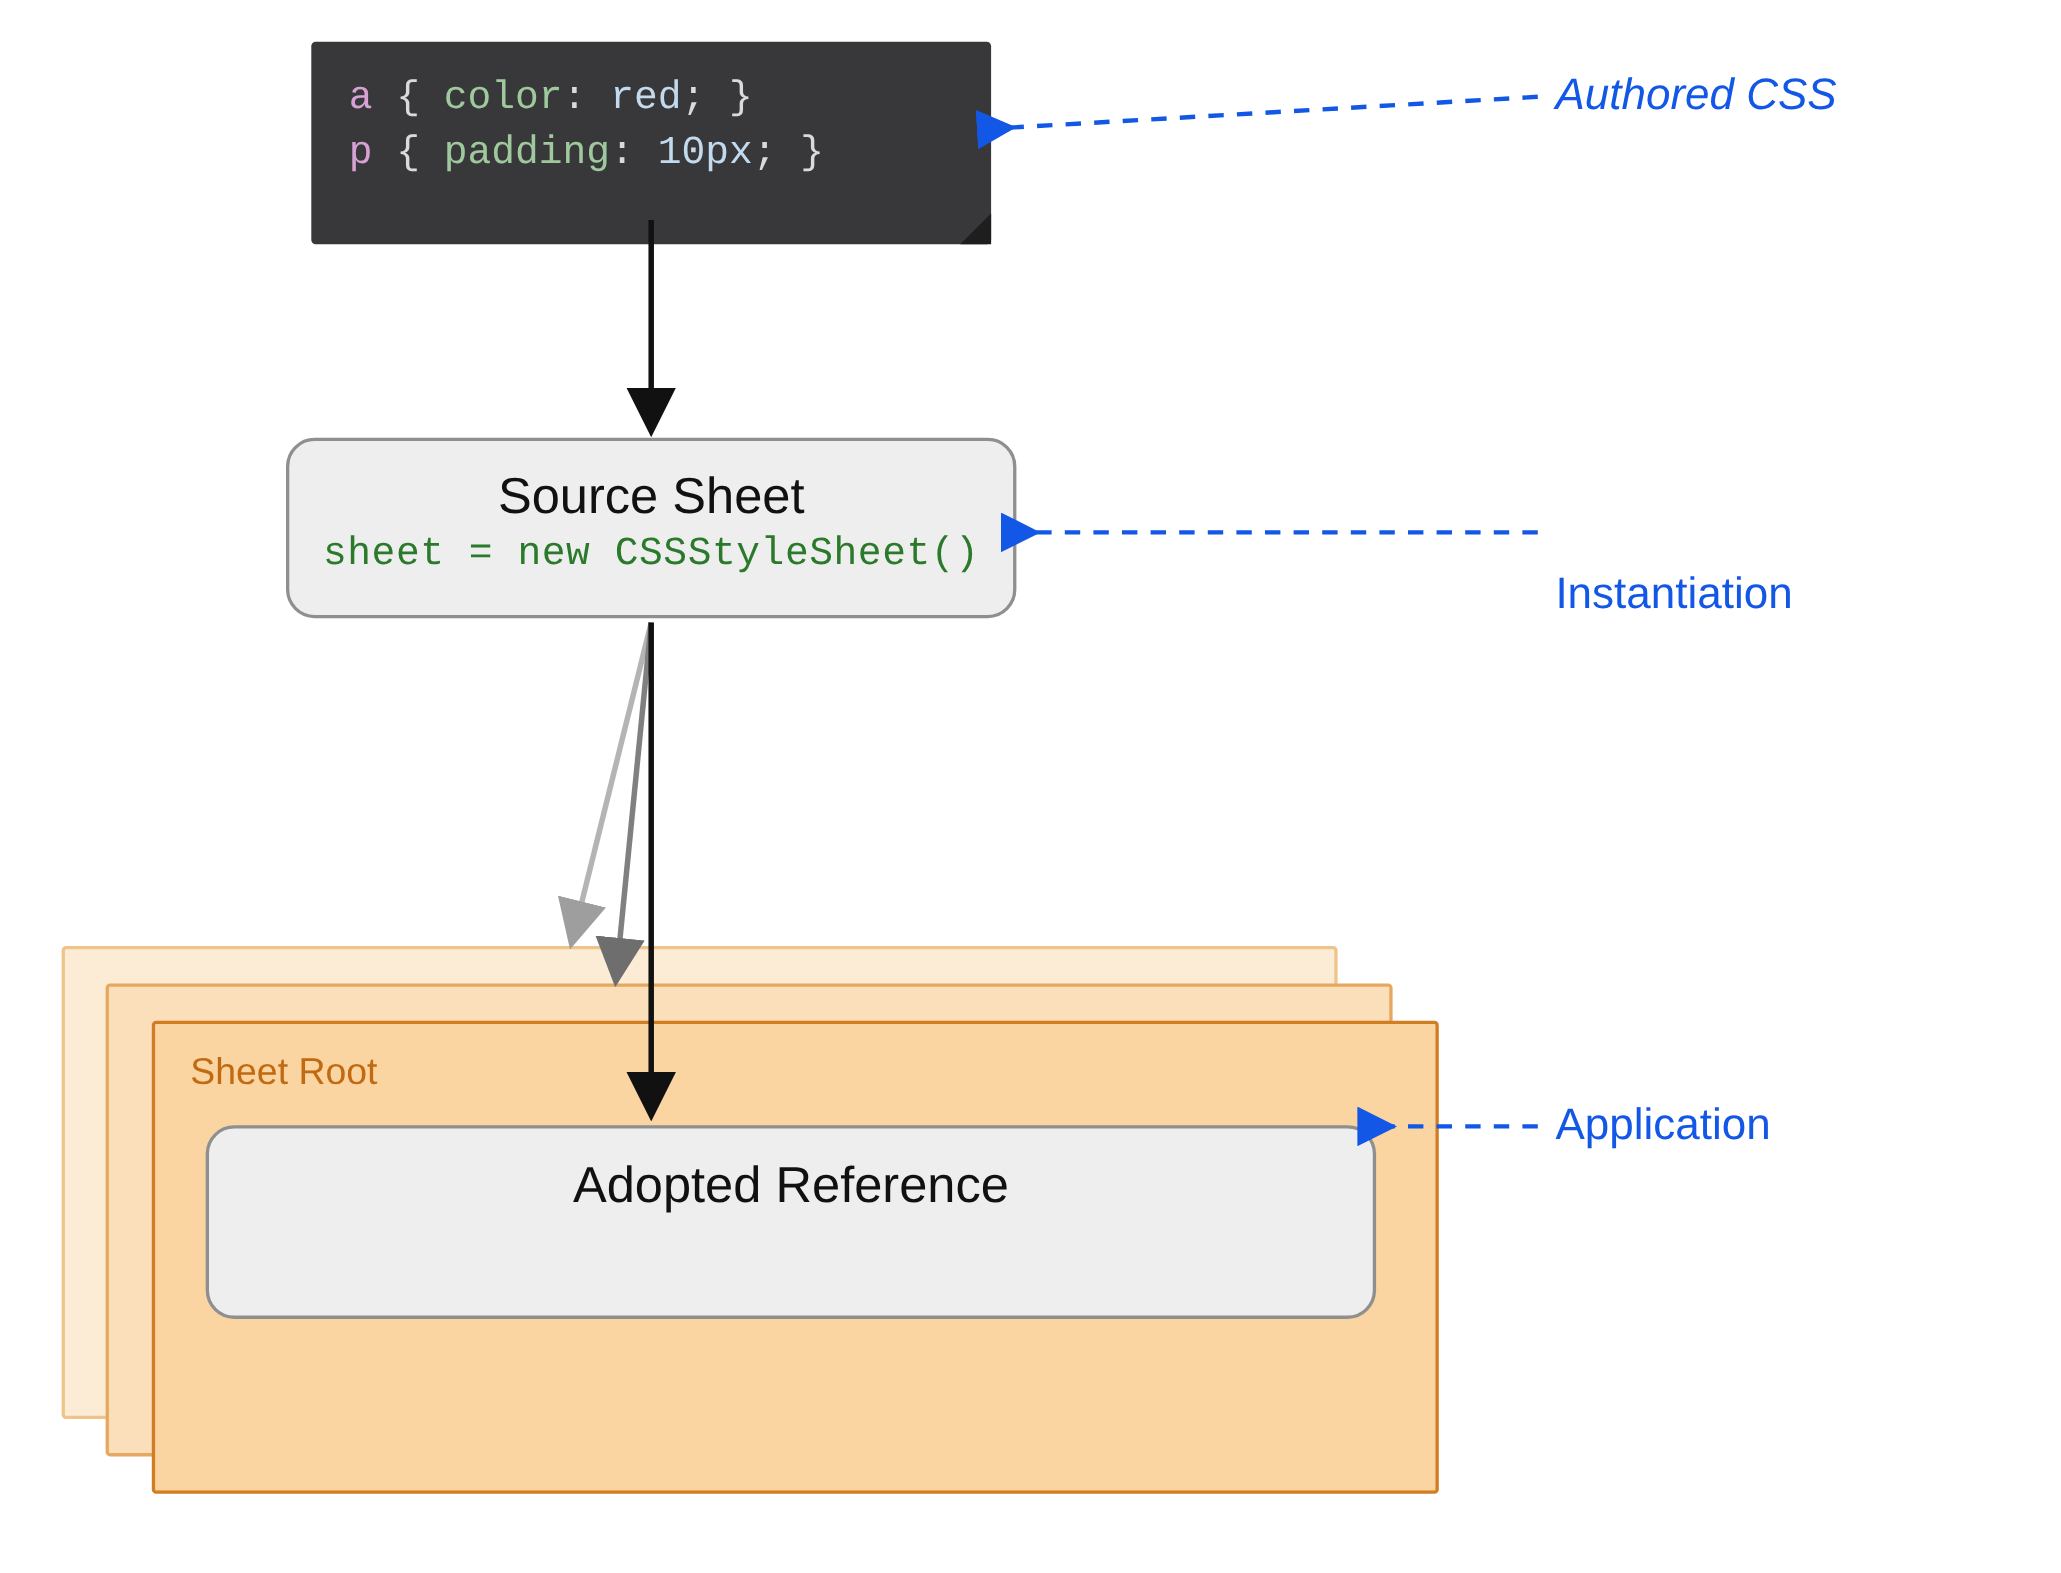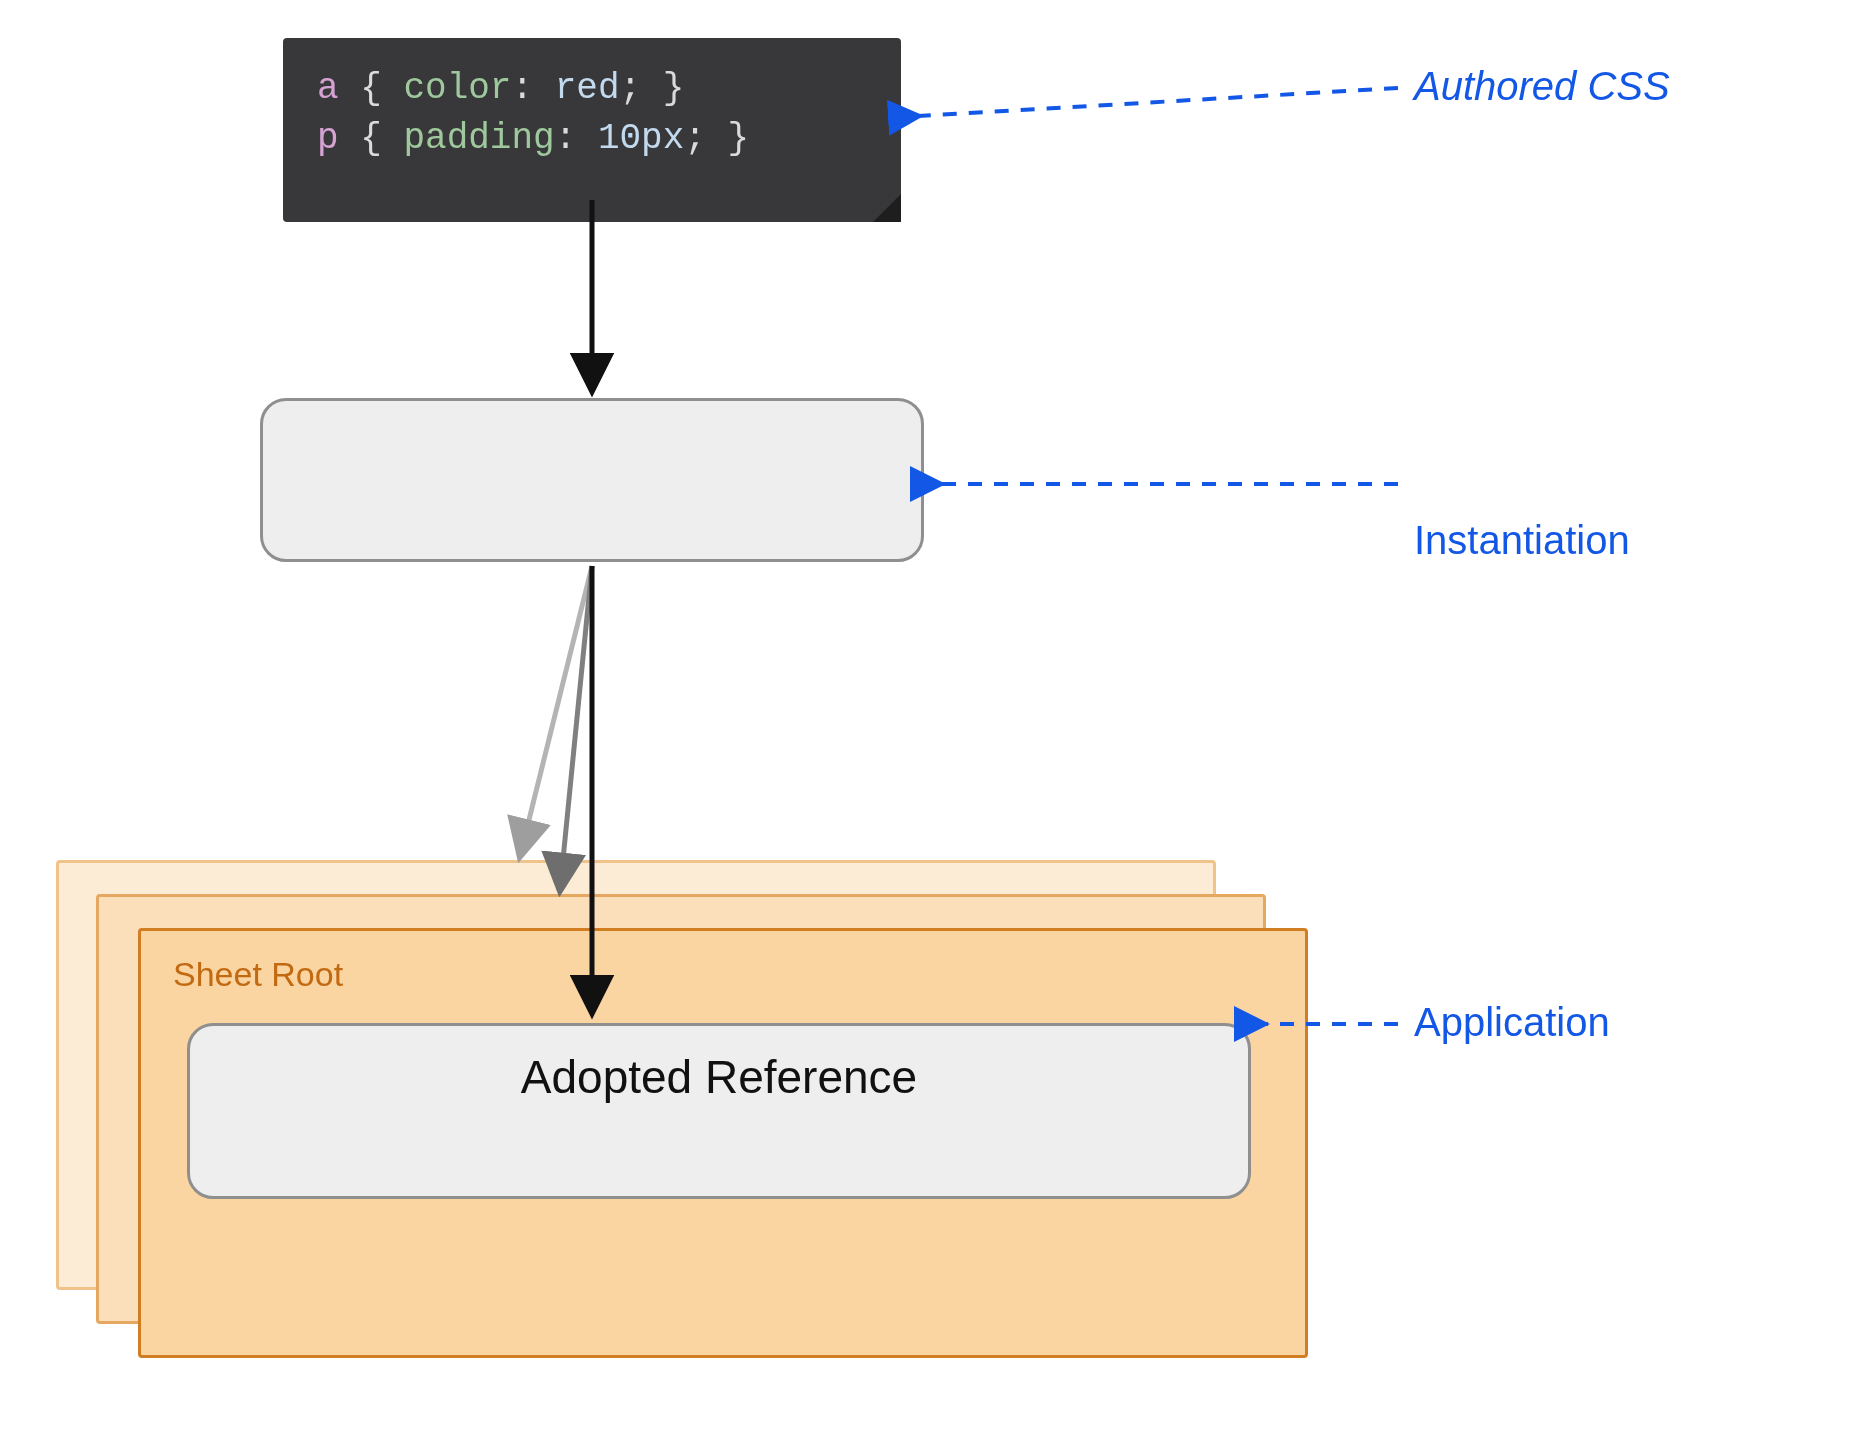--- a/index.html
+++ b/index.html
@@ -160,20 +160,22 @@
       <span class="sel">p</span>
       <span class="brace">{</span>
       <span class="prop">padding</span><span class="brace">:</span>
       <span class="val">10px</span><span class="brace">;</span>
       <span class="brace">}</span>
     </div>
     <div class="corner-fold"></div>
   </div>
 
   <div class="source-box">
+    <div class="title">Source Sheet</div>
+    <div class="code">sheet = new CSSStyleSheet()</div>
   </div>
 
   <div class="stack">
     <div class="stack-card c3"></div>
     <div class="stack-card c2"></div>
     <div class="stack-card c1">
       <div class="sr-label">Sheet Root</div>
       <div class="adopted-box">
         <div class="title">Adopted Reference</div>
       </div>

